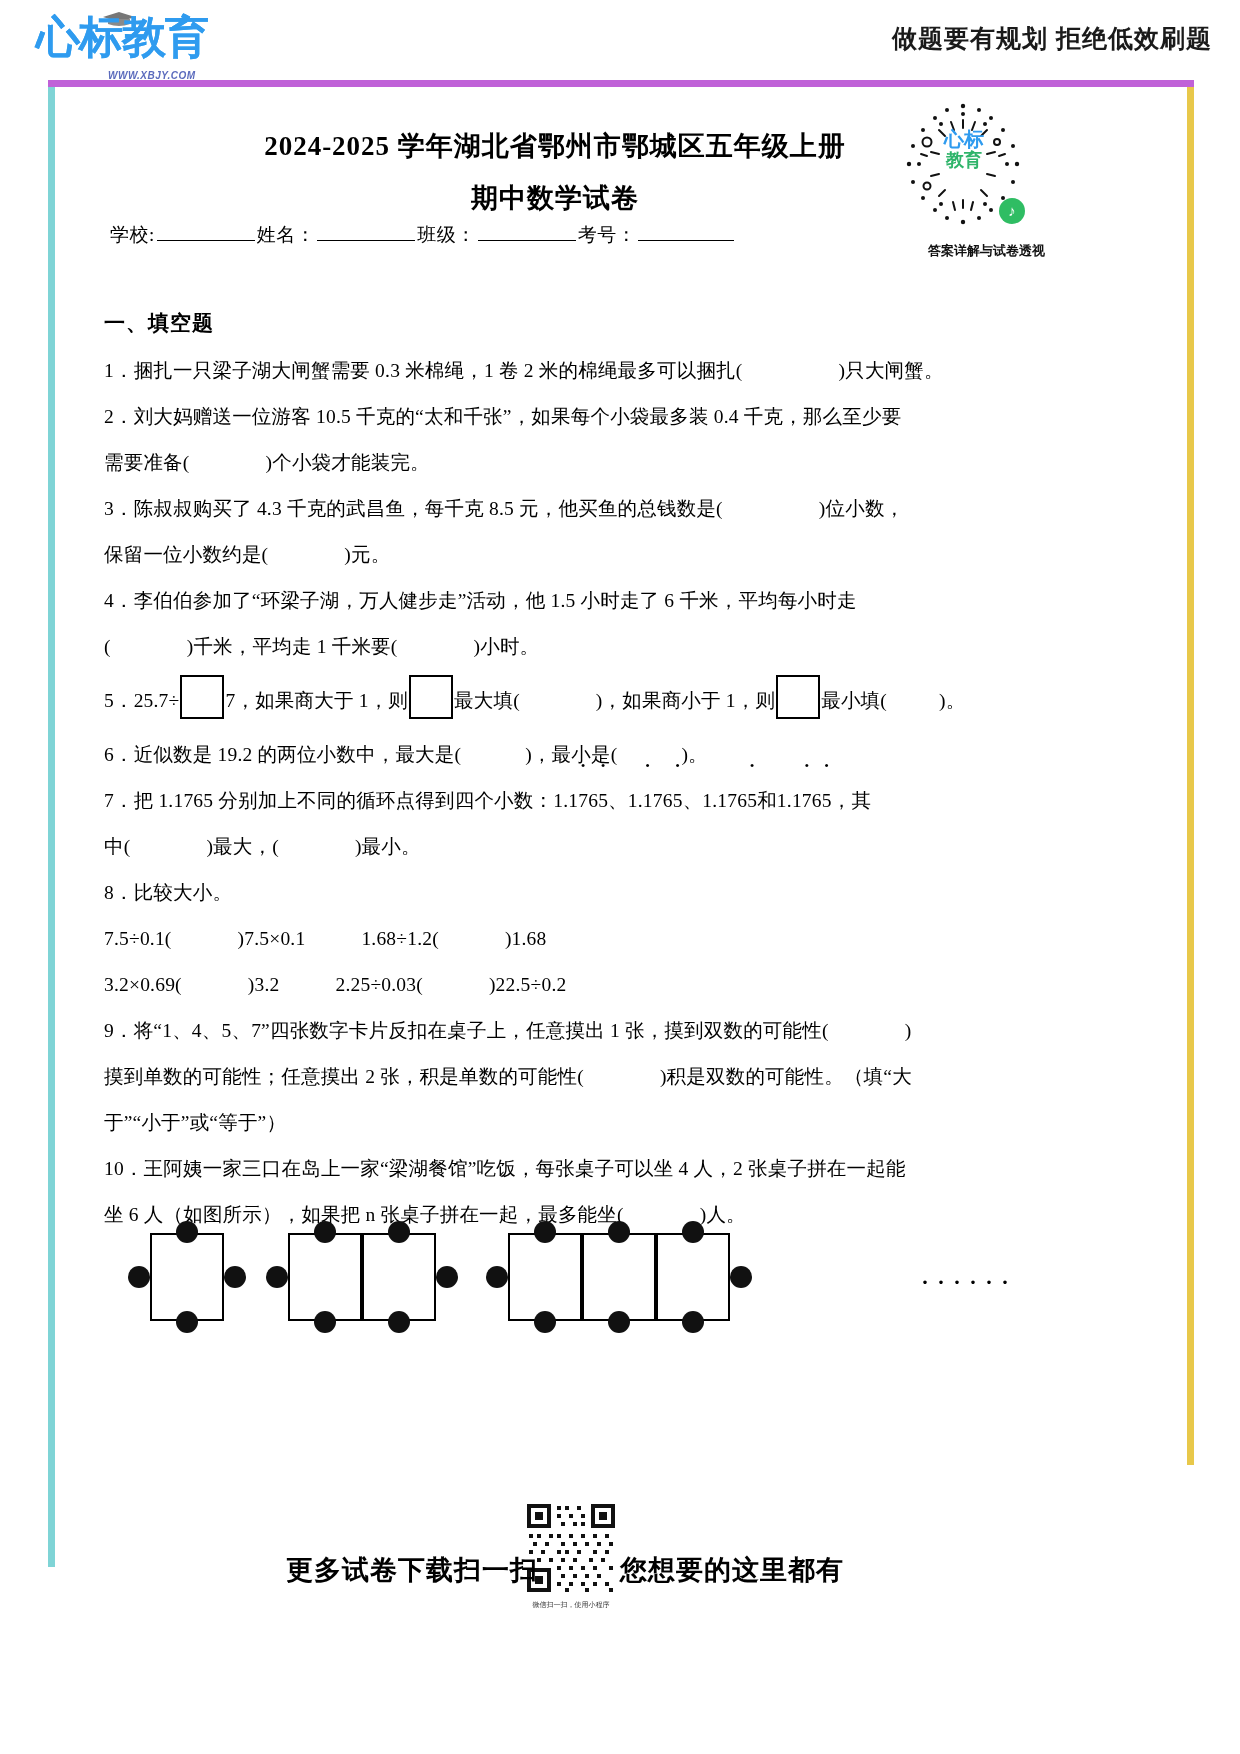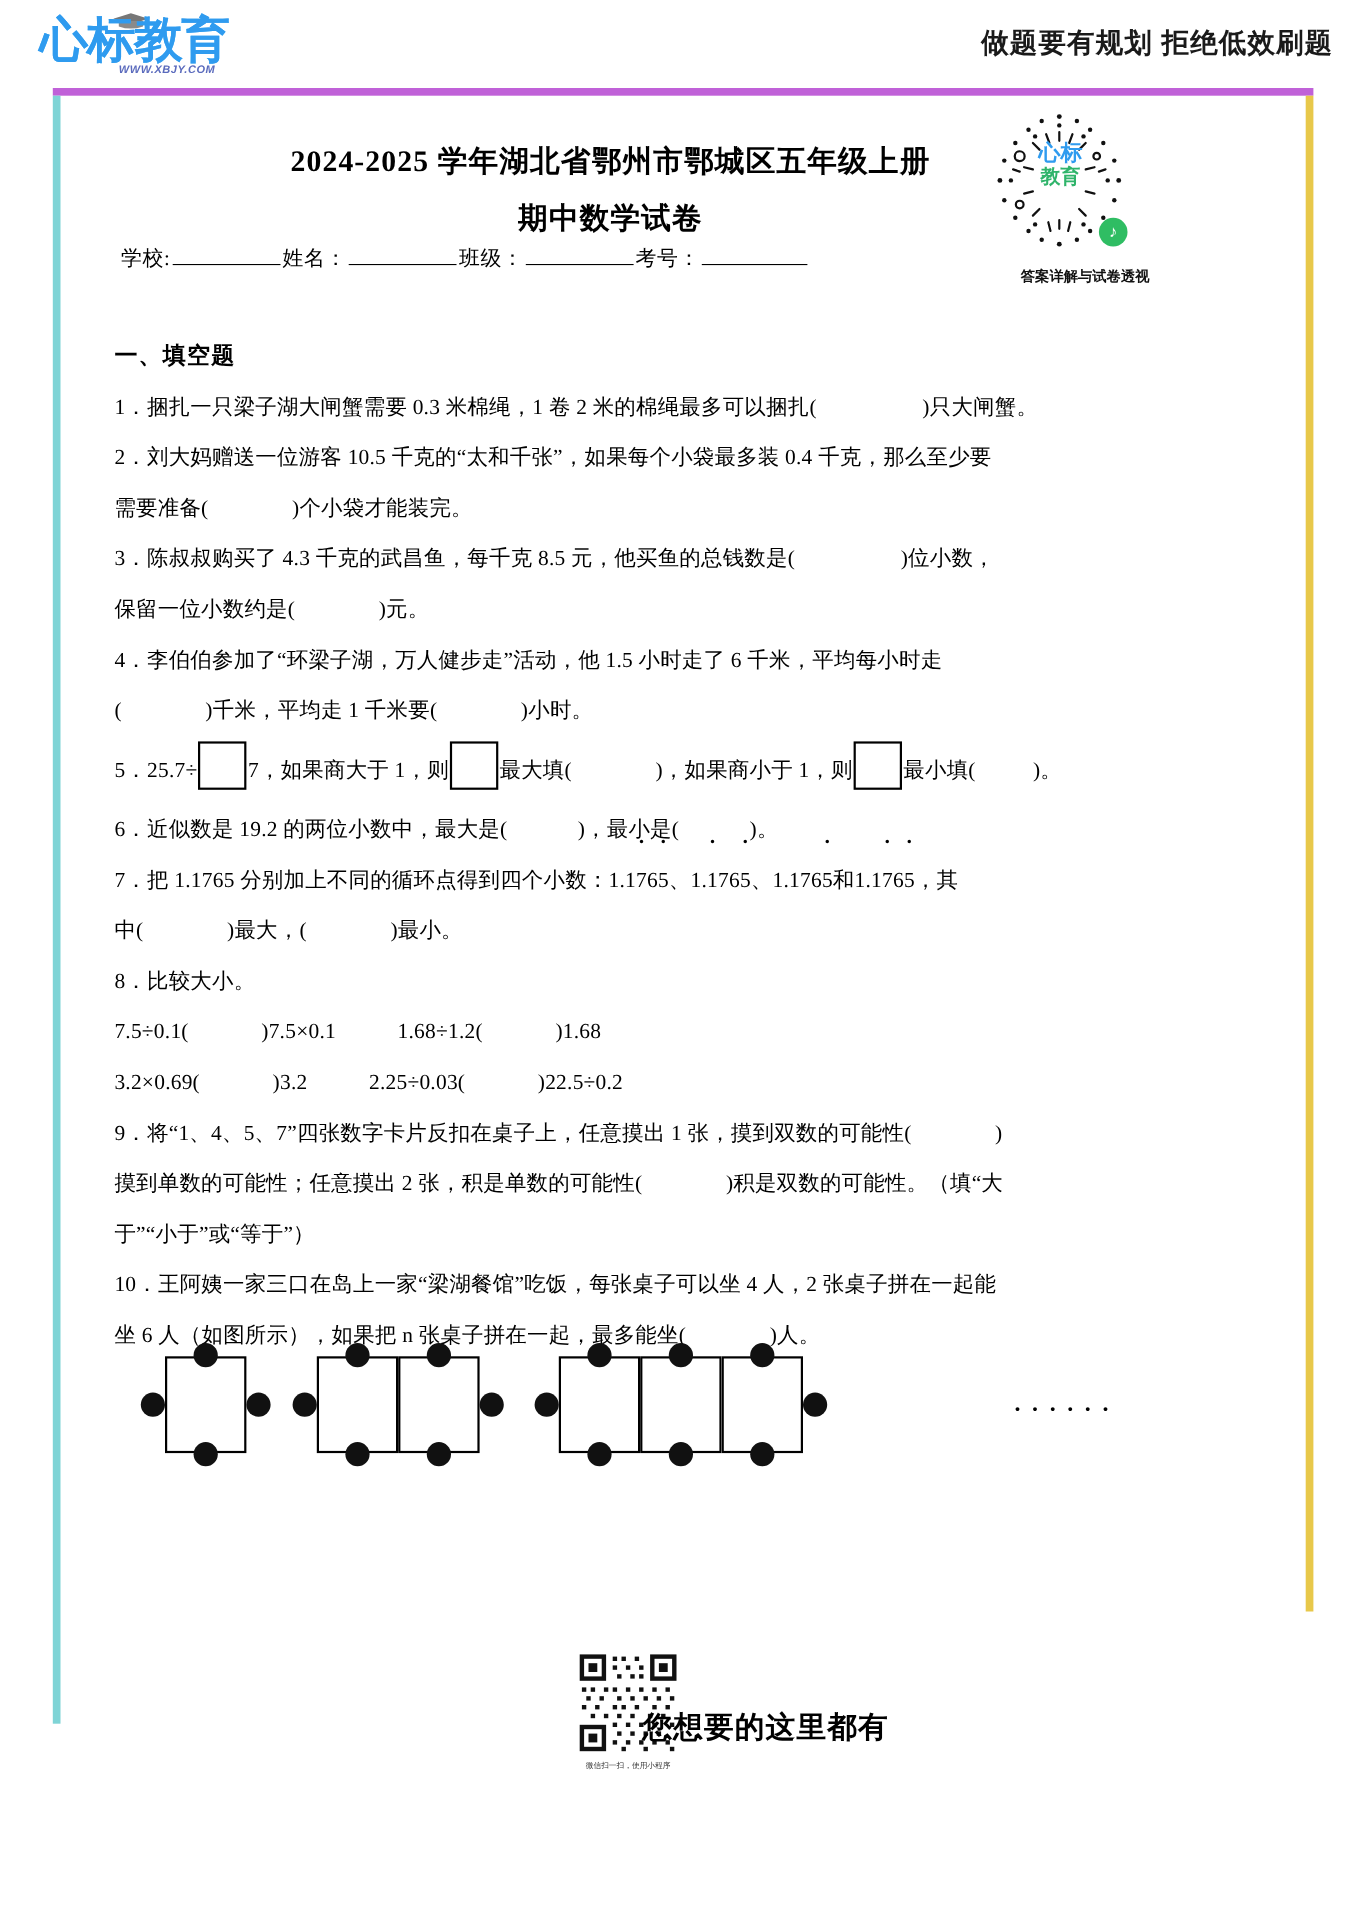--- a/index.html
+++ b/index.html
@@ -46,21 +46,21 @@
   .brand-logo .cap {
     position: absolute;
     left: 66px;
     top: -3px;
     width: 34px;
     height: 16px;
   }
   .brand-logo .logo-url {
     position: absolute;
     left: 72px;
-    top: 44px;
+    top: 56px;
     font-family: "Liberation Sans", sans-serif;
     font-size: 10px;
     font-weight: bold;
     font-style: italic;
     color: #5b6bbd;
     letter-spacing: 0.5px;
   }
   .header-slogan {
     position: absolute;
     right: 28px;
@@ -289,21 +289,21 @@
     left: 286px;
     top: -40px;
     font-family: "Liberation Sans", sans-serif;
     font-size: 27px;
     font-weight: bold;
     letter-spacing: 1px;
     white-space: nowrap;
   }
   .footer-text-right {
     position: absolute;
-    left: 584px;
+    left: 620px;
     top: -40px;
     font-family: "Liberation Sans", sans-serif;
     font-size: 27px;
     font-weight: bold;
     letter-spacing: 1px;
     white-space: nowrap;
   }
 </style>
 </head>
 <body>
@@ -565,14 +565,15 @@
         <rect x="46" y="82" width="4" height="4"></rect>
         <rect x="58" y="82" width="4" height="4"></rect>
       <rect x="70" y="82" width="4" height="4"></rect>
         <rect x="82" y="82" width="4" height="4"></rect>
       <rect x="42" y="88" width="4" height="4"></rect>
         <rect x="62" y="88" width="4" height="4"></rect>
         <rect x="86" y="88" width="4" height="4"></rect>
     </g>
   </svg>
   <div class="footer-qr-caption">微信扫一扫，使用小程序</div>
+  <div class="footer-text-left">更多试卷下载扫一扫</div>
   <div class="footer-text-right">您想要的这里都有</div>
 </div>
 
 </body></html>

